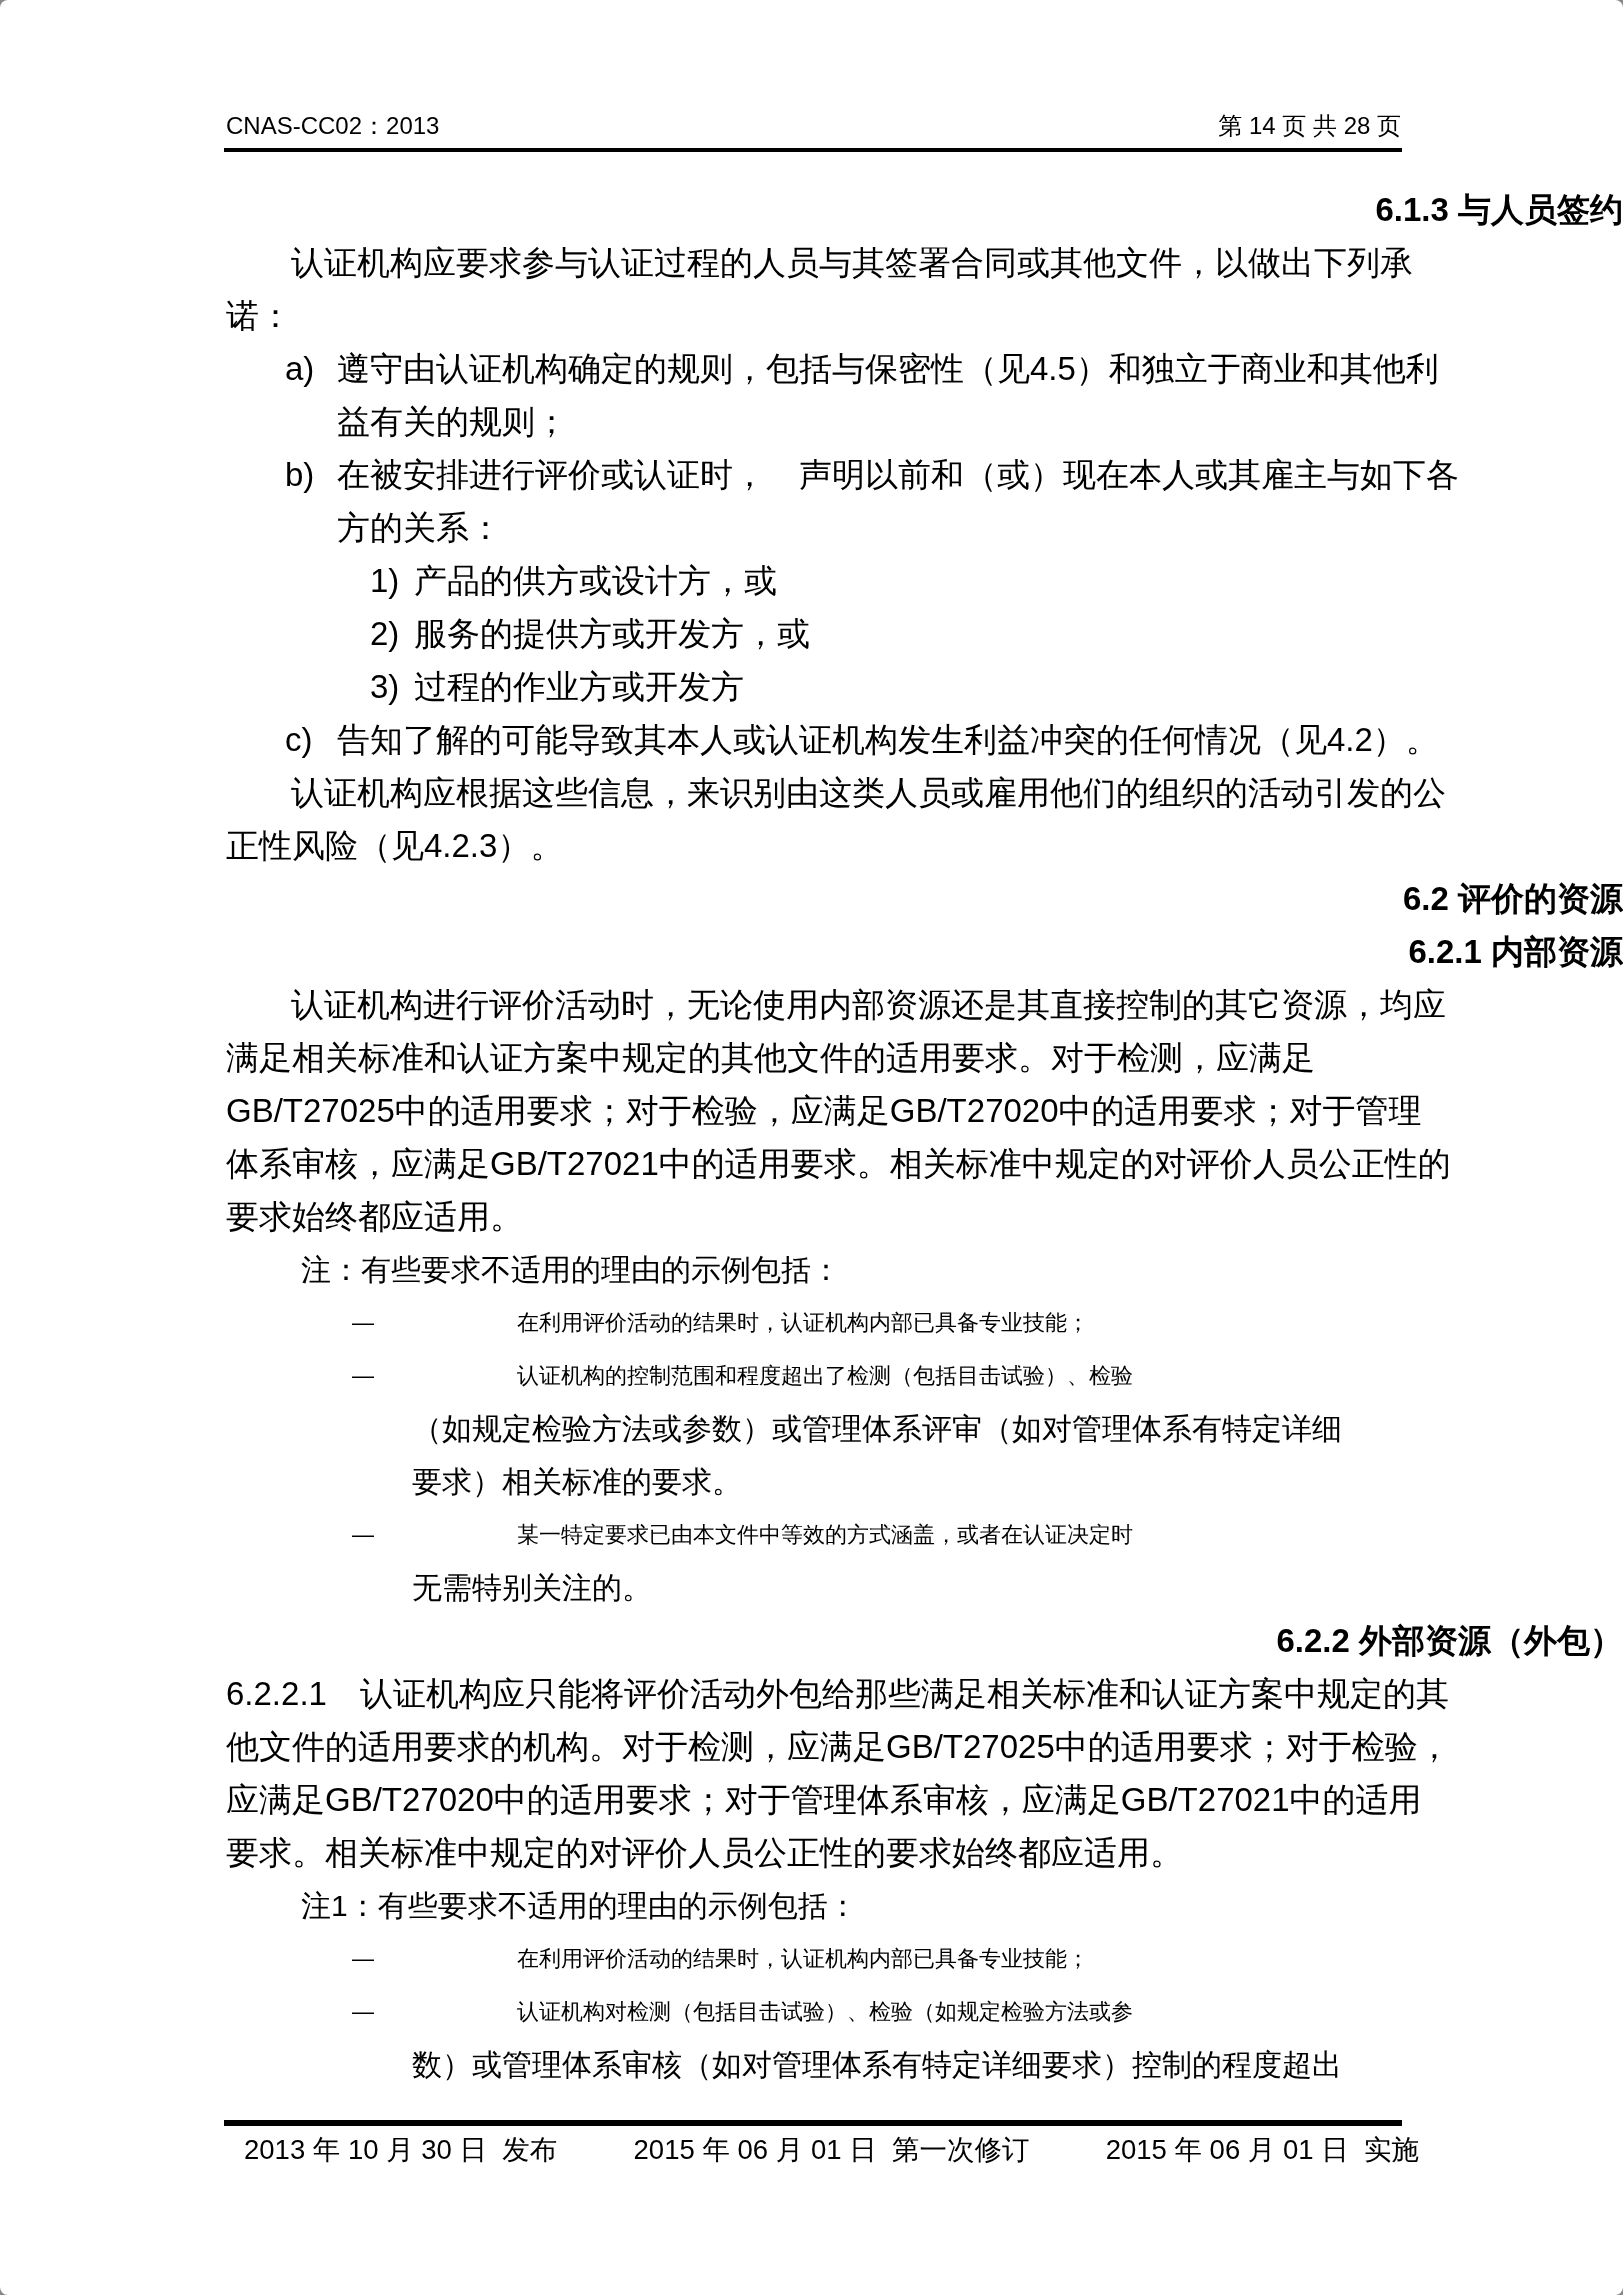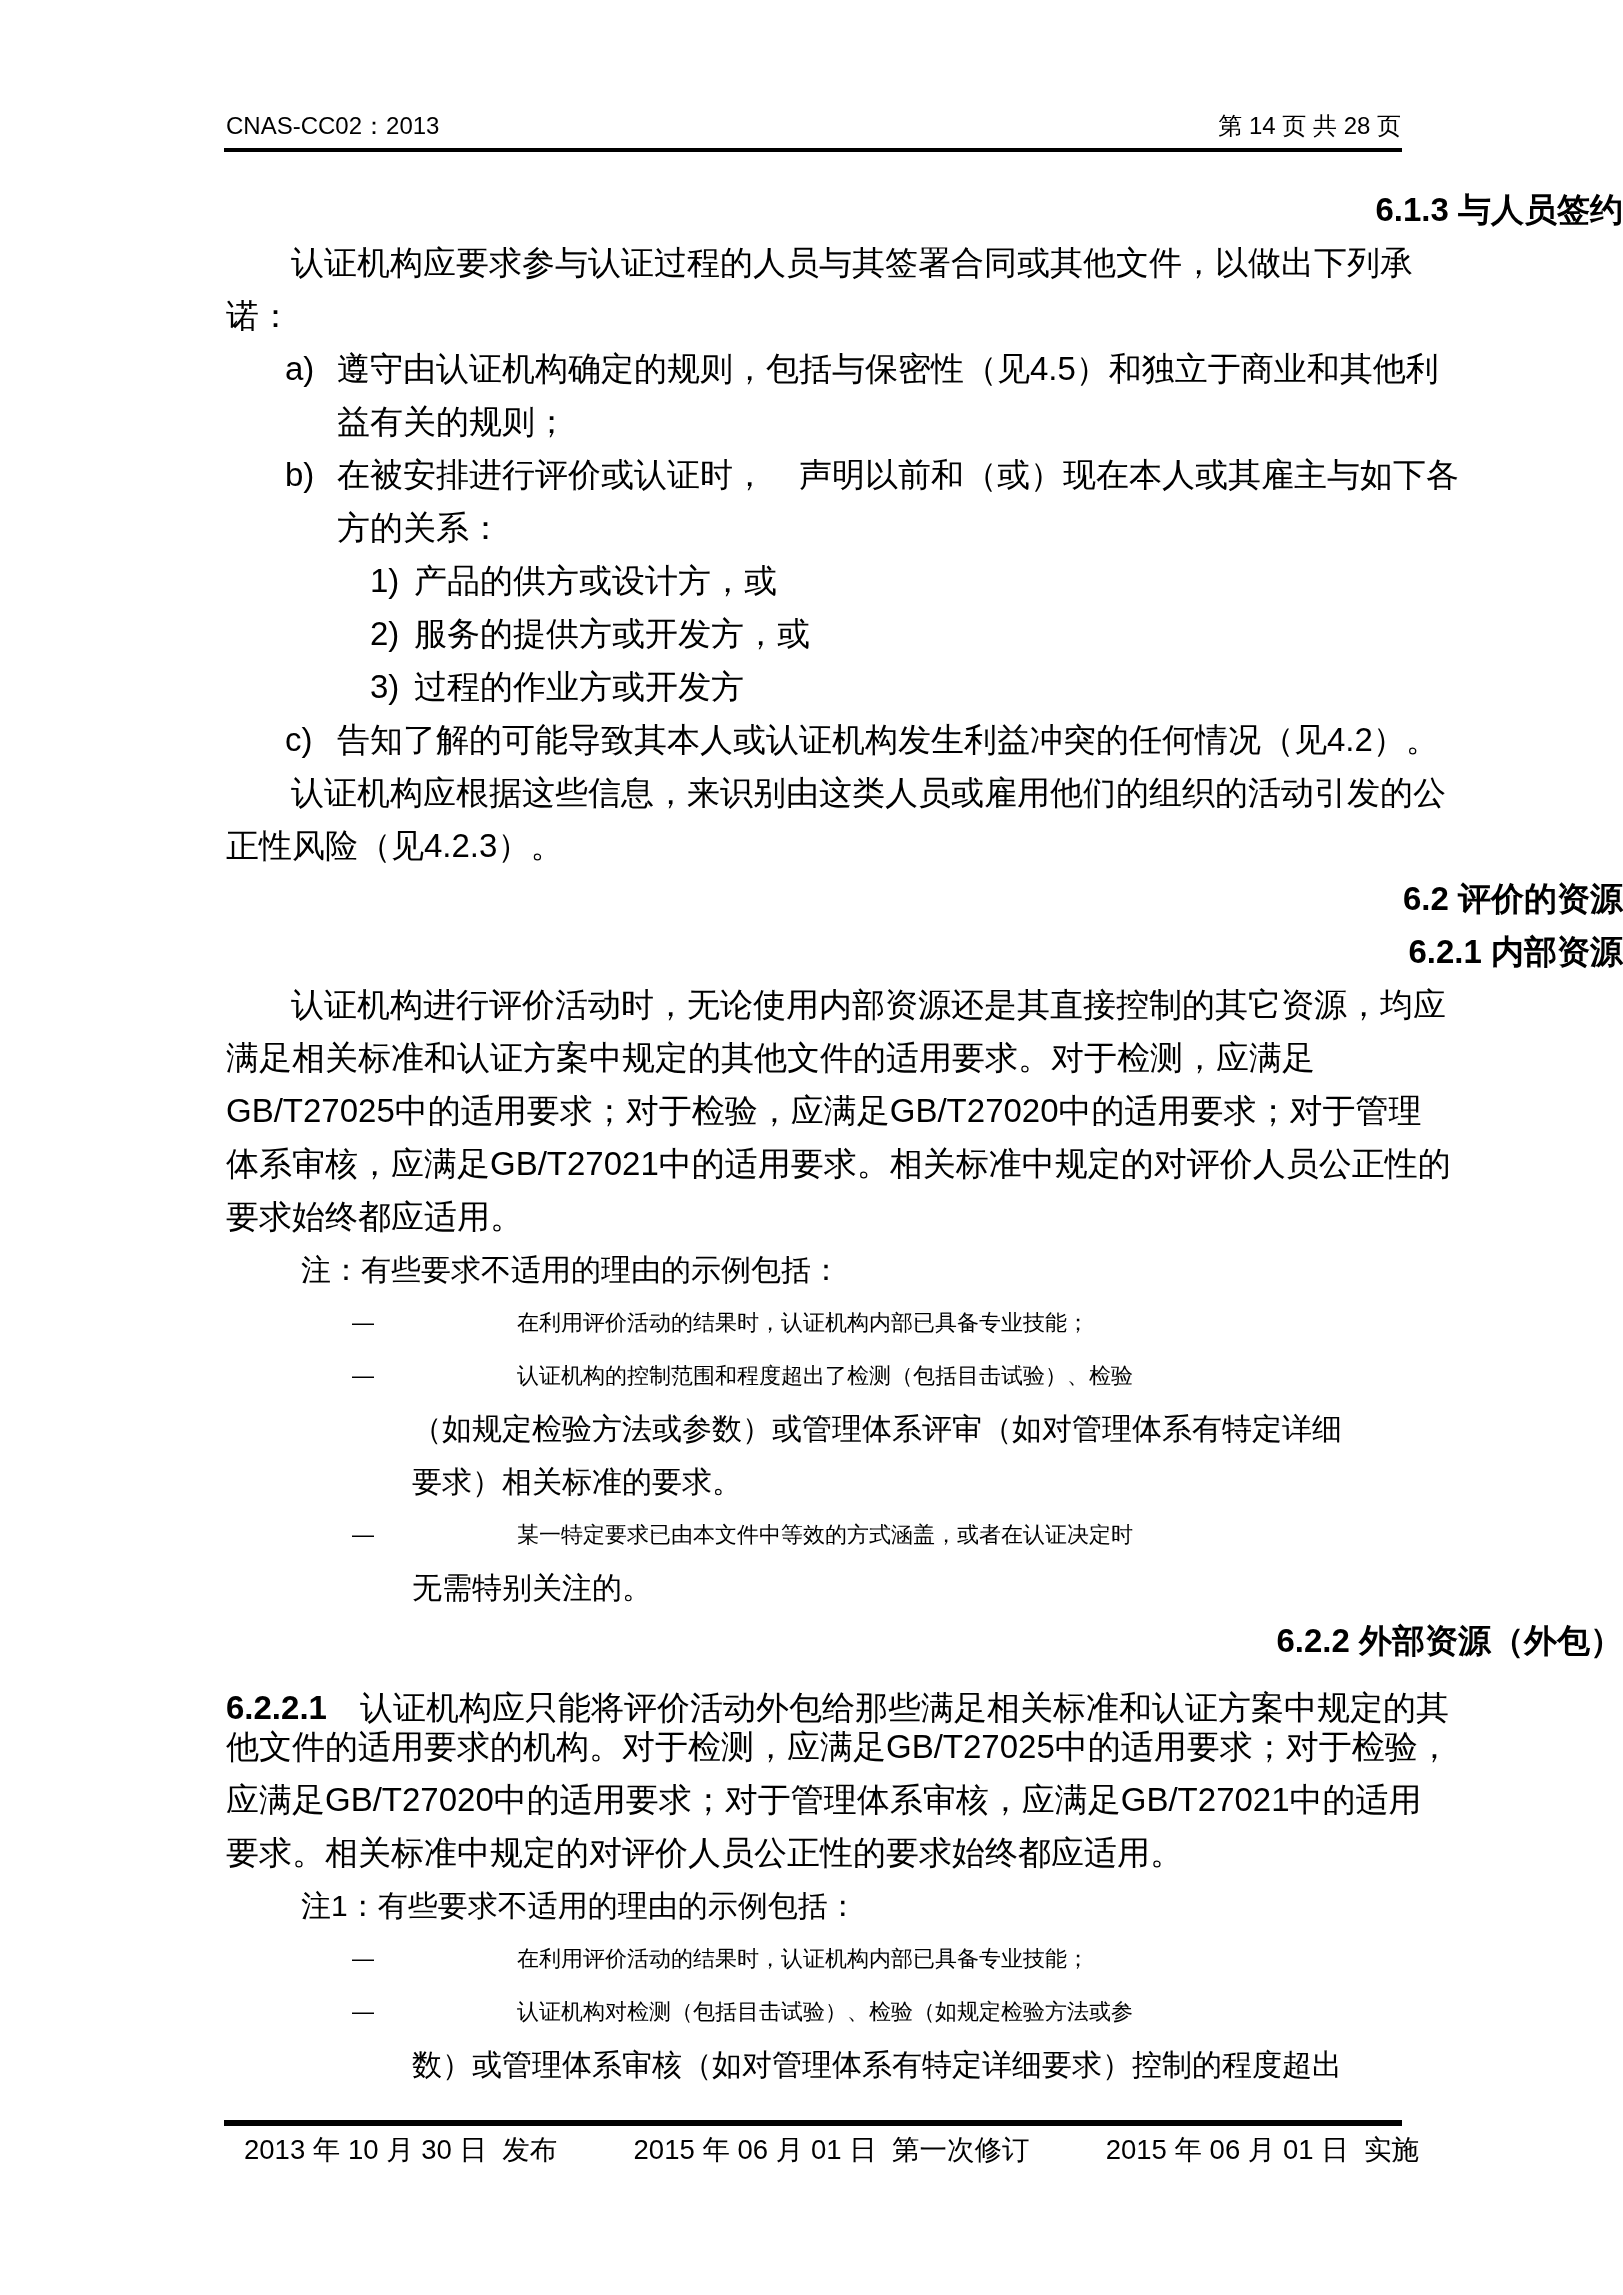--- a/index.html
+++ b/index.html
@@ -8,20 +8,21 @@
     background: #888;
   }
   .page {
     position: relative;
     width: 1623px;
     height: 2295px;
     background: #ffffff;
     color: #000000;
     font-family: "Liberation Sans", "Liberation Serif", serif;
     overflow: hidden;
+    border-radius: 8px;
   }
   
   .header {
     position: absolute;
     left: 226px;
     width: 1175px;
     top: 113px;
     display: flex;
     justify-content: space-between;
     font-size: 24px;
@@ -56,21 +57,21 @@
   .p-flush { padding-left: 226px; }
 
   .item-a        { padding-left: 285px; }
   .item-a .marker{ width: 52px; }
   .item-a-cont   { padding-left: 337px; }
 
   .item-n        { padding-left: 370px; }
   .item-n .marker{ width: 44px; }
 
   .h4         { padding-left: 226px; }
-  .h4 .marker { width: 134px; font-weight: bold; margin-top: 14px; }
+  .h4 .marker { width: 134px; font-weight: normal; }
 
   .note-head        { padding-left: 301px; font-size: 30px; }
   .note-dash        { padding-left: 352px; font-size: 22px; }
   .note-dash .marker{ width: 165px; }
   .note-cont        { padding-left: 412px; font-size: 30px; }
 
   
   .footer-rule {
     position: absolute;
     left: 224px;

